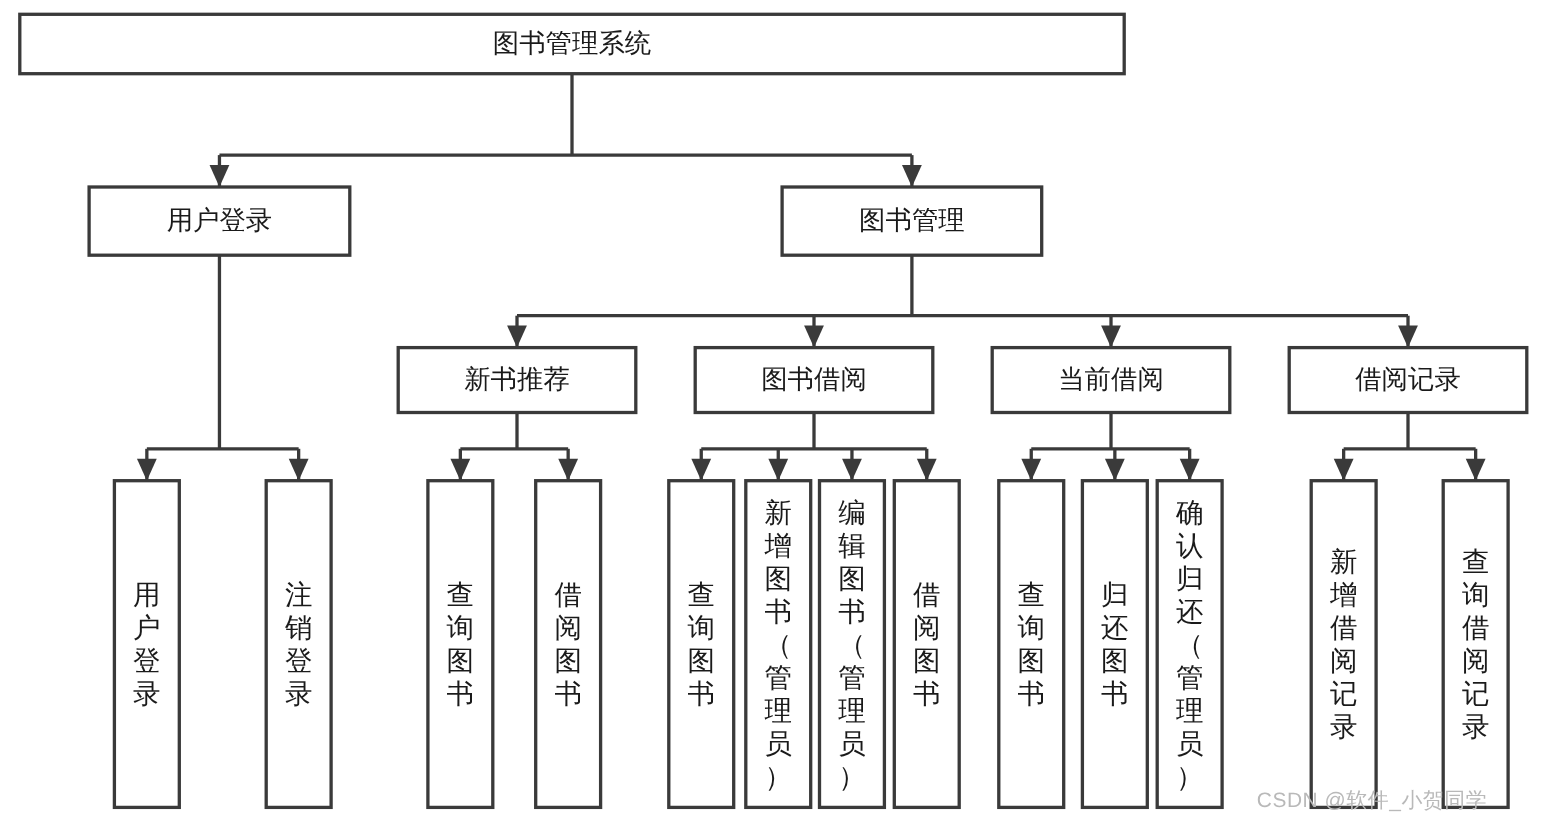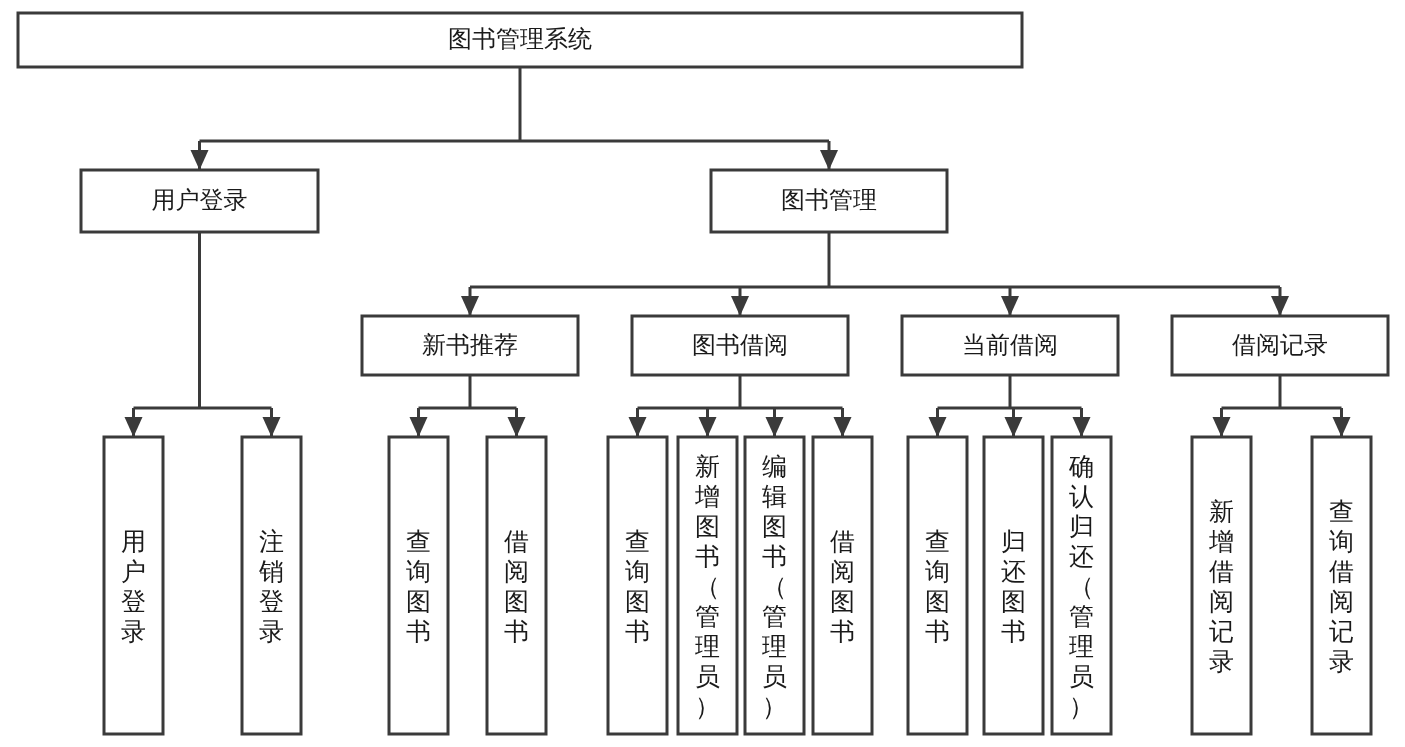--- a/index.html
+++ b/index.html
@@ -215,13 +215,14 @@
         <g>
           <rect x="1192" y="437" width="59" height="297" class="node-box"></rect>
           <text x="1221.5" y="519.5" class="node-label-v"><tspan x="1221.5" dy="0">新</tspan><tspan x="1221.5" dy="30">增</tspan><tspan x="1221.5" dy="30">借</tspan><tspan x="1221.5" dy="30">阅</tspan><tspan x="1221.5" dy="30">记</tspan><tspan x="1221.5" dy="30">录</tspan></text>
         </g>
         <g>
           <rect x="1312" y="437" width="59" height="297" class="node-box"></rect>
           <text x="1341.5" y="519.5" class="node-label-v"><tspan x="1341.5" dy="0">查</tspan><tspan x="1341.5" dy="30">询</tspan><tspan x="1341.5" dy="30">借</tspan><tspan x="1341.5" dy="30">阅</tspan><tspan x="1341.5" dy="30">记</tspan><tspan x="1341.5" dy="30">录</tspan></text>
         </g>
       </g>
   </svg>
+  <div class="watermark">CSDN @软件_小贺同学</div>
 </div>
 
 </body></html>

